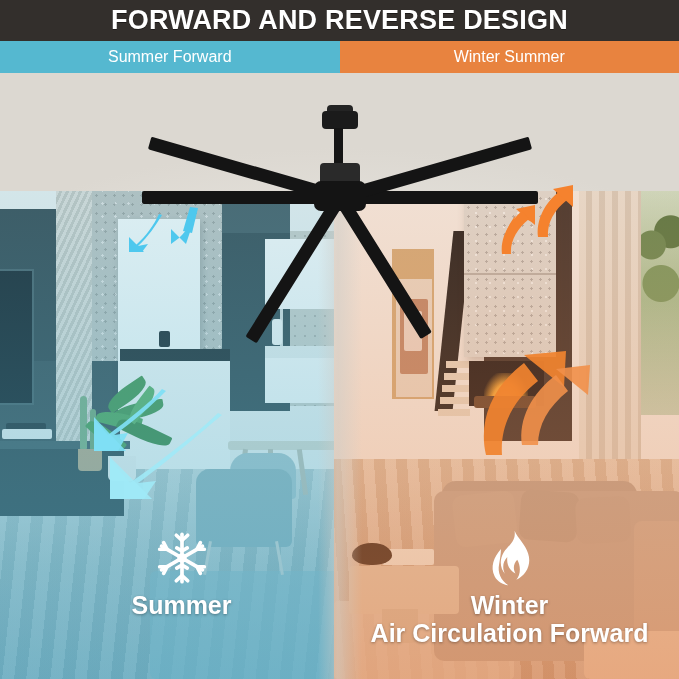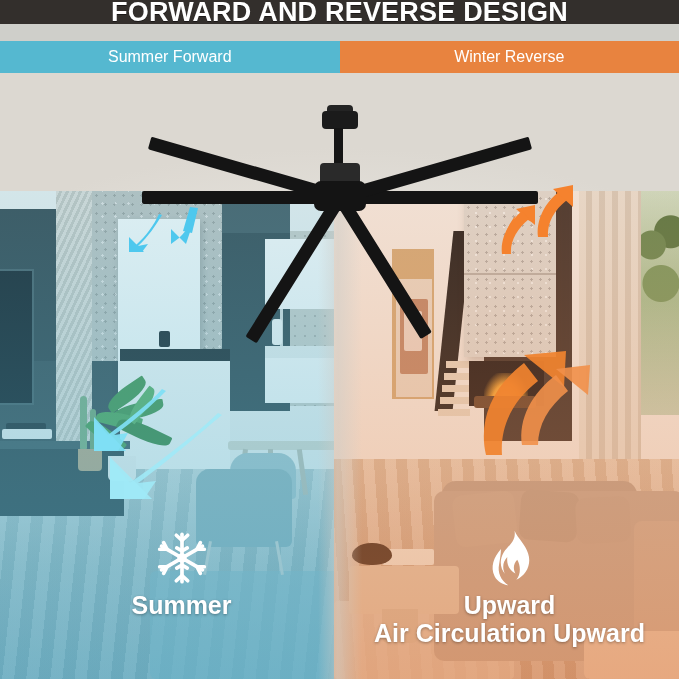--- a/index.html
+++ b/index.html
@@ -7,21 +7,21 @@
 
   #poster{
     position:relative;
     width:679px;height:679px;
     overflow:hidden;
     background:#cfcfca;
   }
 
   
   .title-bar{
-    position:absolute;left:0;top:0;width:679px;height:24px;
+    position:absolute;left:0;top:0;width:679px;height:41px;
     background:#332f2c;
     display:flex;align-items:center;justify-content:center;
   }
   .title-bar .title{
     color:#ffffff;
     font-size:27px;
     font-weight:bold;
     letter-spacing:.2px;
     line-height:1;
     white-space:nowrap;
@@ -224,21 +224,21 @@
 
   <div class="title-bar">
     <div class="title">FORWARD AND REVERSE DESIGN</div>
   </div>
 
   <div class="sub-bar">
     <div class="sub-half cool">
       <span>Summer Forward</span>
     </div>
     <div class="sub-half warm">
-      <span>Winter Reverse</span>
+      <span>Winter Summer</span>
     </div>
   </div>
 
   <div class="scene">
 
     <div class="ceiling"></div>
     <div class="ceiling-seam"></div>
     <div class="ceiling-shade"></div>
 
     <div class="room-left">
@@ -411,17 +411,17 @@
     <div class="cap-season">Summer</div>
   </div>
 
   <div class="caption right">
     <div class="cap-icon">
       <svg width="50" height="58" viewBox="0 0 52 64" aria-hidden="true">
         <path d="M31 2 C33 14 24 18 19 26 C14 34 15 44 21 50 C17 44 18 36 23 31 C22 40 26 46 32 49 C29 44 30 38 34 34 C38 41 38 50 33 56 C44 51 50 39 46 27 C43 17 35 11 31 2 Z" fill="#ffffff"></path>
         <path d="M16 22 C8 31 4 42 9 52 C12 58 18 61 24 62 C16 57 12 48 14 39 C15 33 16 27 16 22 Z" fill="#ffffff"></path>
       </svg>
     </div>
-    <div class="cap-season">Upward</div>
-    <div class="cap-desc">Air Circulation Upward</div>
+    <div class="cap-season">Winter</div>
+    <div class="cap-desc">Air Circulation Forward</div>
   </div>
 
 </div>
 
 </body></html>

